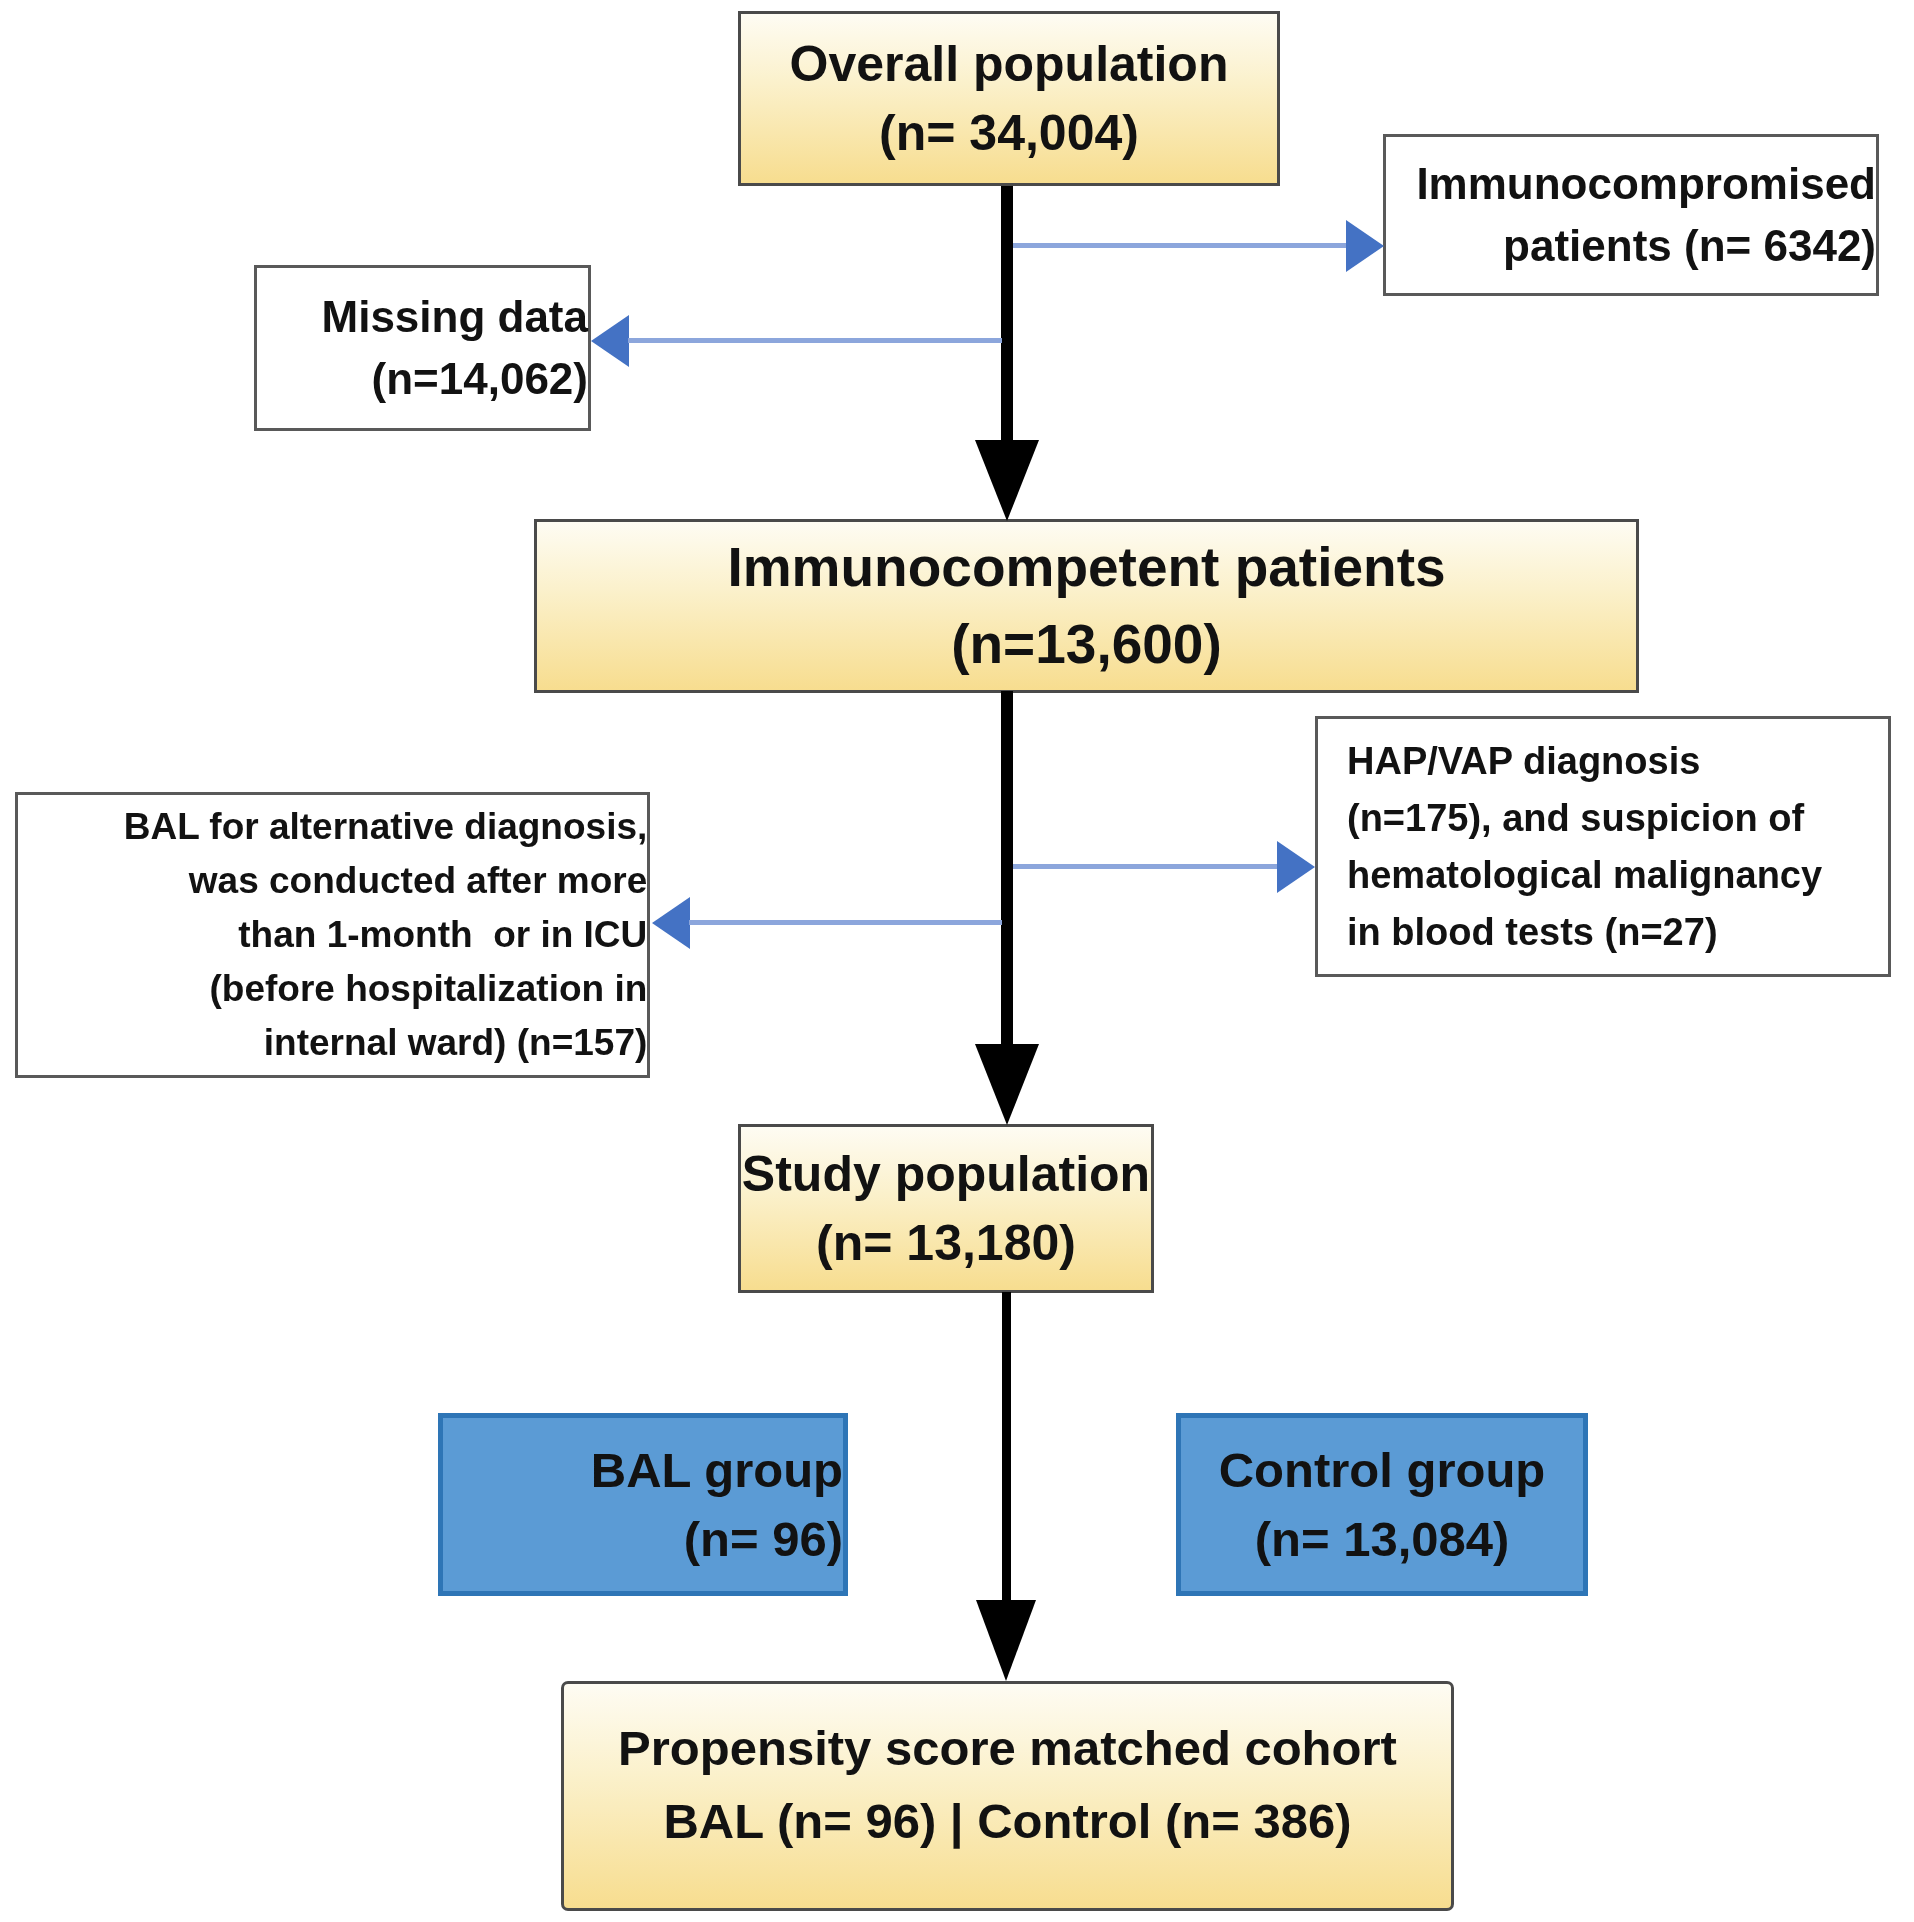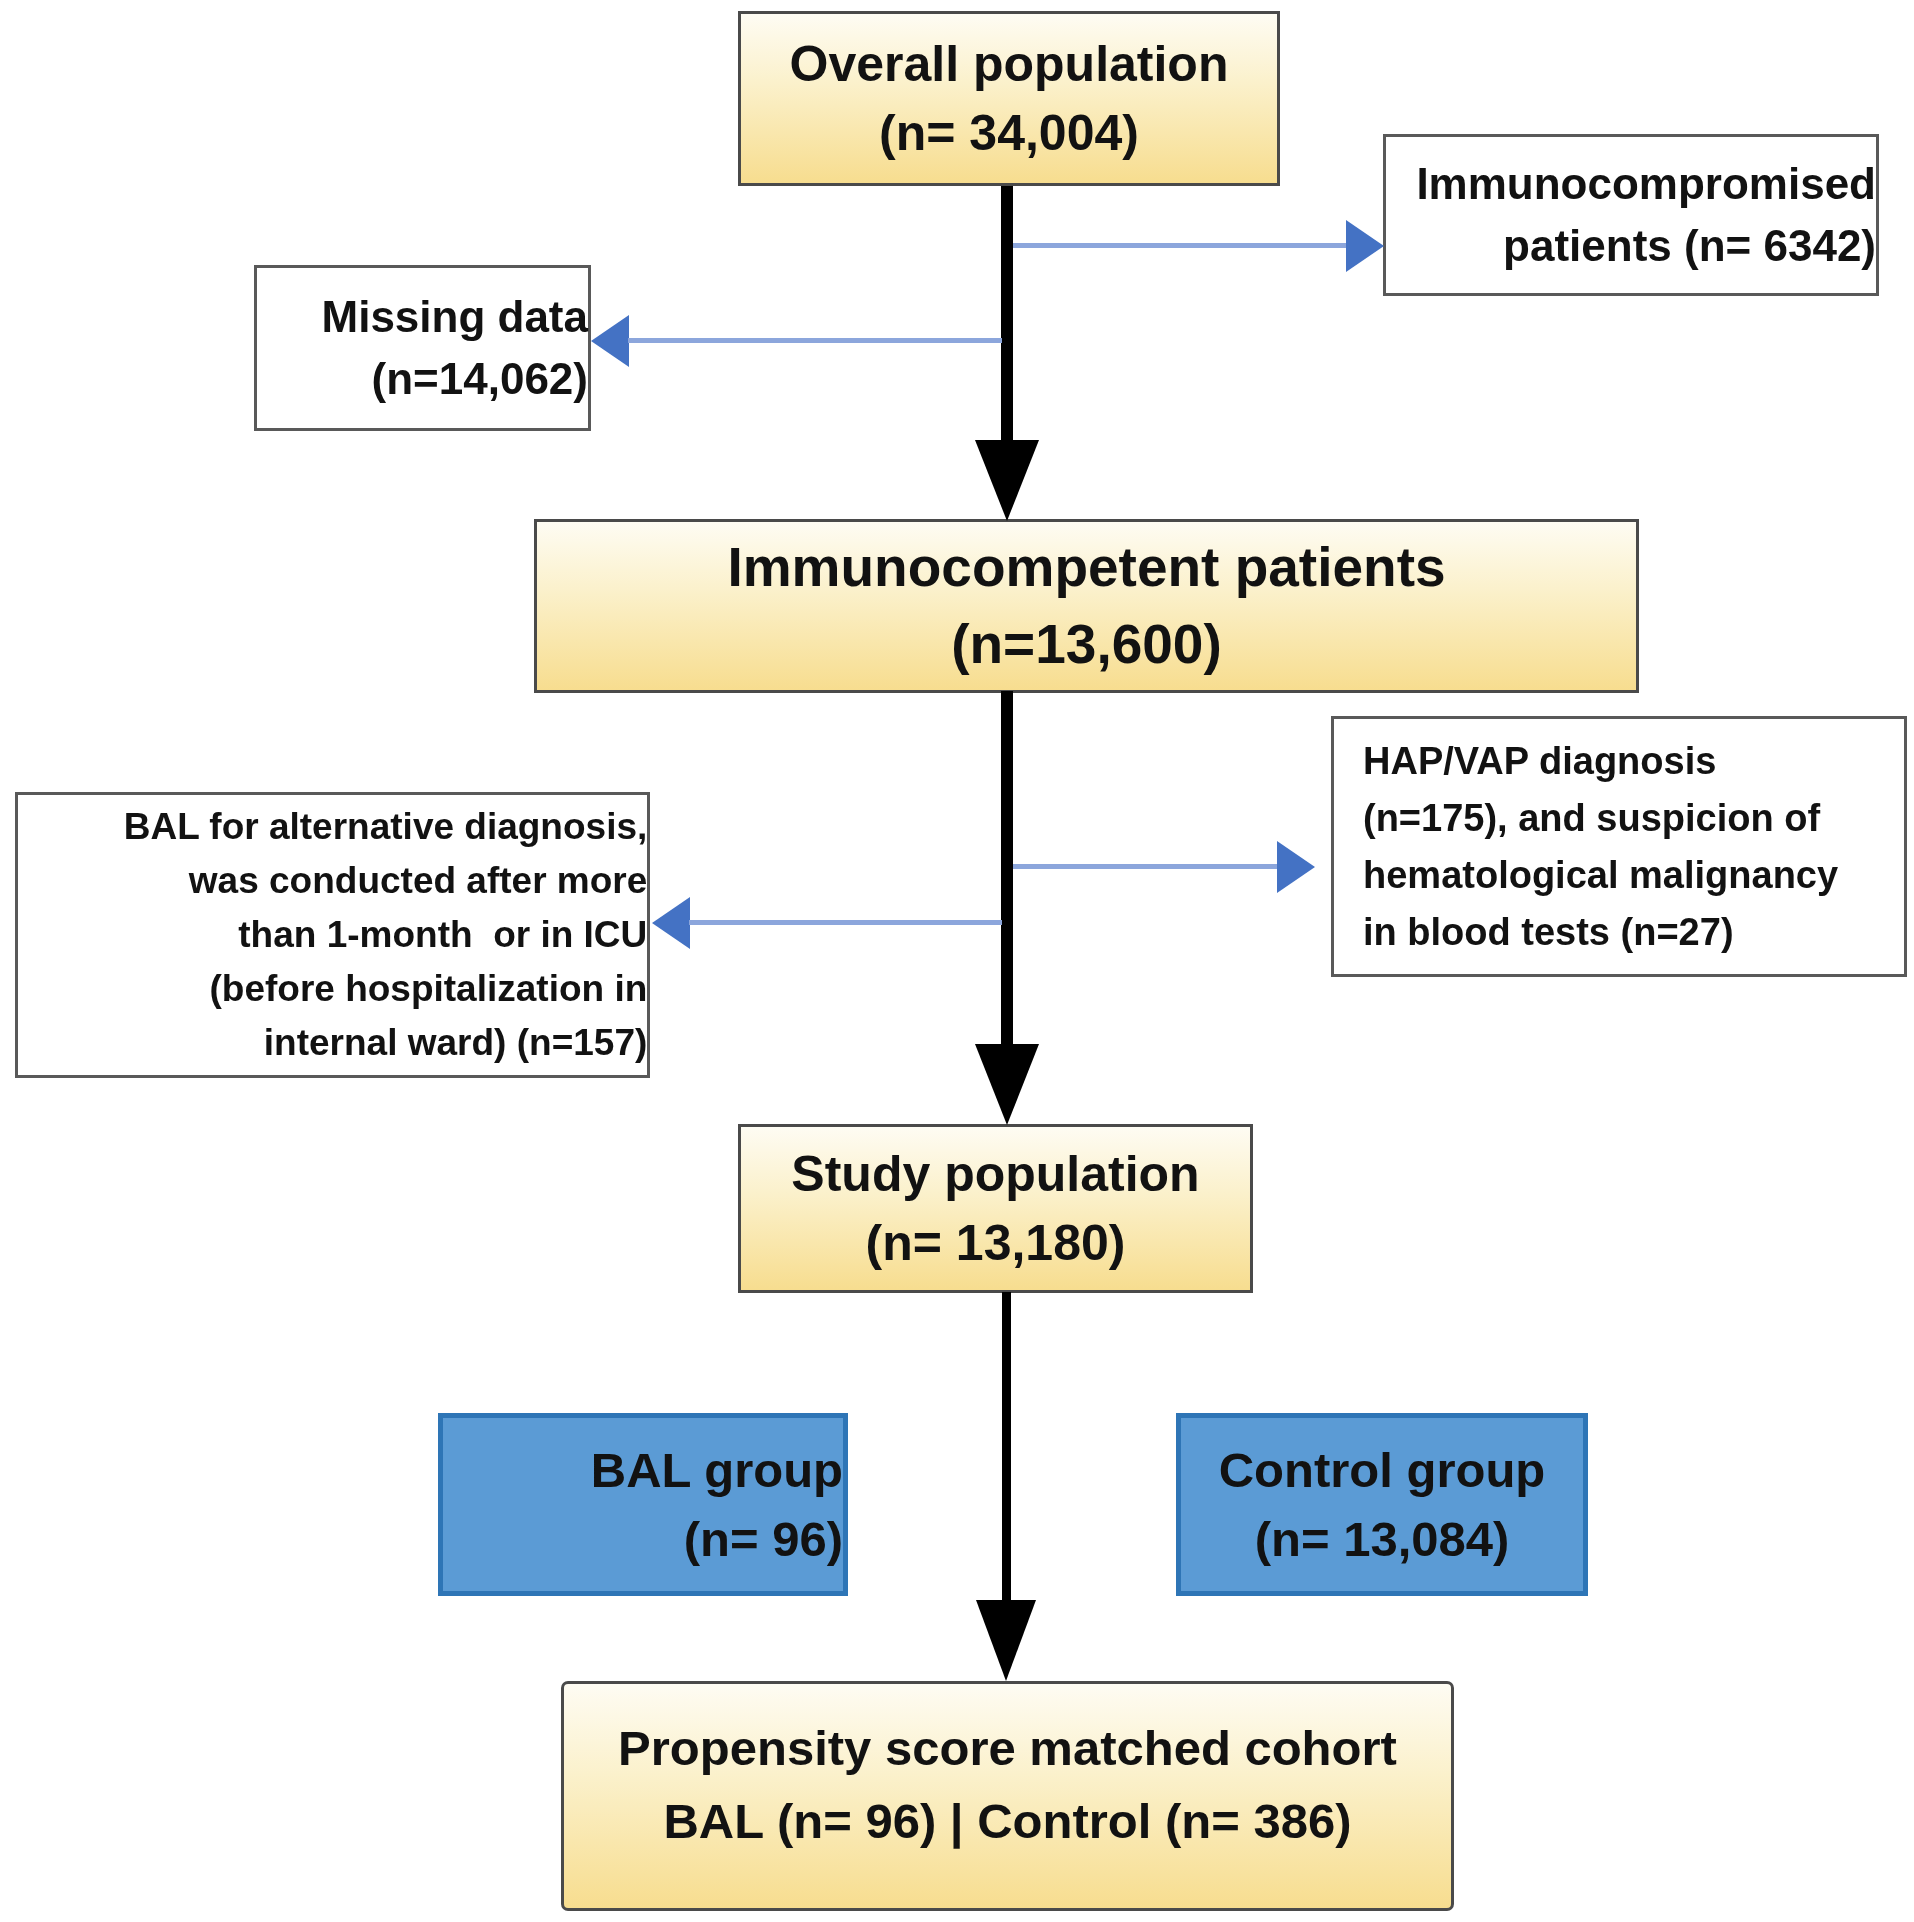--- a/index.html
+++ b/index.html
@@ -38,23 +38,23 @@
   .bbox {
     background: #5B9BD5;
     border: 5.3px solid #2E75B6;
   }
   
   #node-overall        { left: 738px;  top: 11.4px;   width: 542px;  height: 175px; font-size: 50px; line-height: 1.38; }
   #node-immunocompromised { left: 1383px; top: 134px; width: 496px; height: 162px; font-size: 44px; line-height: 1.4; }
   #node-missing        { left: 254px;  top: 265px;  width: 337px;  height: 166px; font-size: 44px; line-height: 1.4; }
   #node-immunocompetent{ left: 534px;  top: 519px;  width: 1105px; height: 174px; font-size: 55px; line-height: 1.4; }
   #node-hapvap         { left: 1315px; top: 716px;  width: 576px;  height: 261px; font-size: 38px; line-height: 1.5;
-                         align-items: flex-start; text-align: right; padding-left: 29px; margin-left: 16px; }
+                         align-items: flex-start; text-align: right; padding-left: 29px; }
   #node-balalt         { left: 15.3px;   top: 792px; width: 635px;  height: 286px; font-size: 37px; line-height: 1.46; }
-  #node-study          { left: 738px;  top: 1124px; width: 515px;  height: 169px; font-size: 50px; line-height: 1.38; }
+  #node-study          { left: 738px;  top: 1124px; width: 416px;  height: 169px; font-size: 50px; line-height: 1.38; }
   #node-balgroup       { left: 438px;  top: 1413px; width: 410px;  height: 183px; font-size: 49px; line-height: 1.4; align-items: flex-end; }
   #node-controlgroup   { left: 1176px; top: 1413px; width: 412px;  height: 183px; font-size: 49px; line-height: 1.4; }
   #node-propensity     { left: 561px;  top: 1681px; width: 893px; height: 230px; font-size: 49px; line-height: 1.5;
                          justify-content: flex-start; padding-top: 27.5px; border-radius: 7px; }
   
   .vline { position: absolute; background: #000000; }
   #v1-line { left: 1001px; top: 186px;  width: 12.2px; height: 256px; }
   #v2-line { left: 1001px; top: 691px;  width: 12.2px; height: 354px; }
   #v3-line { left: 1002px; top: 1292px; width: 9.2px; height: 310px; }
   .vhead {

